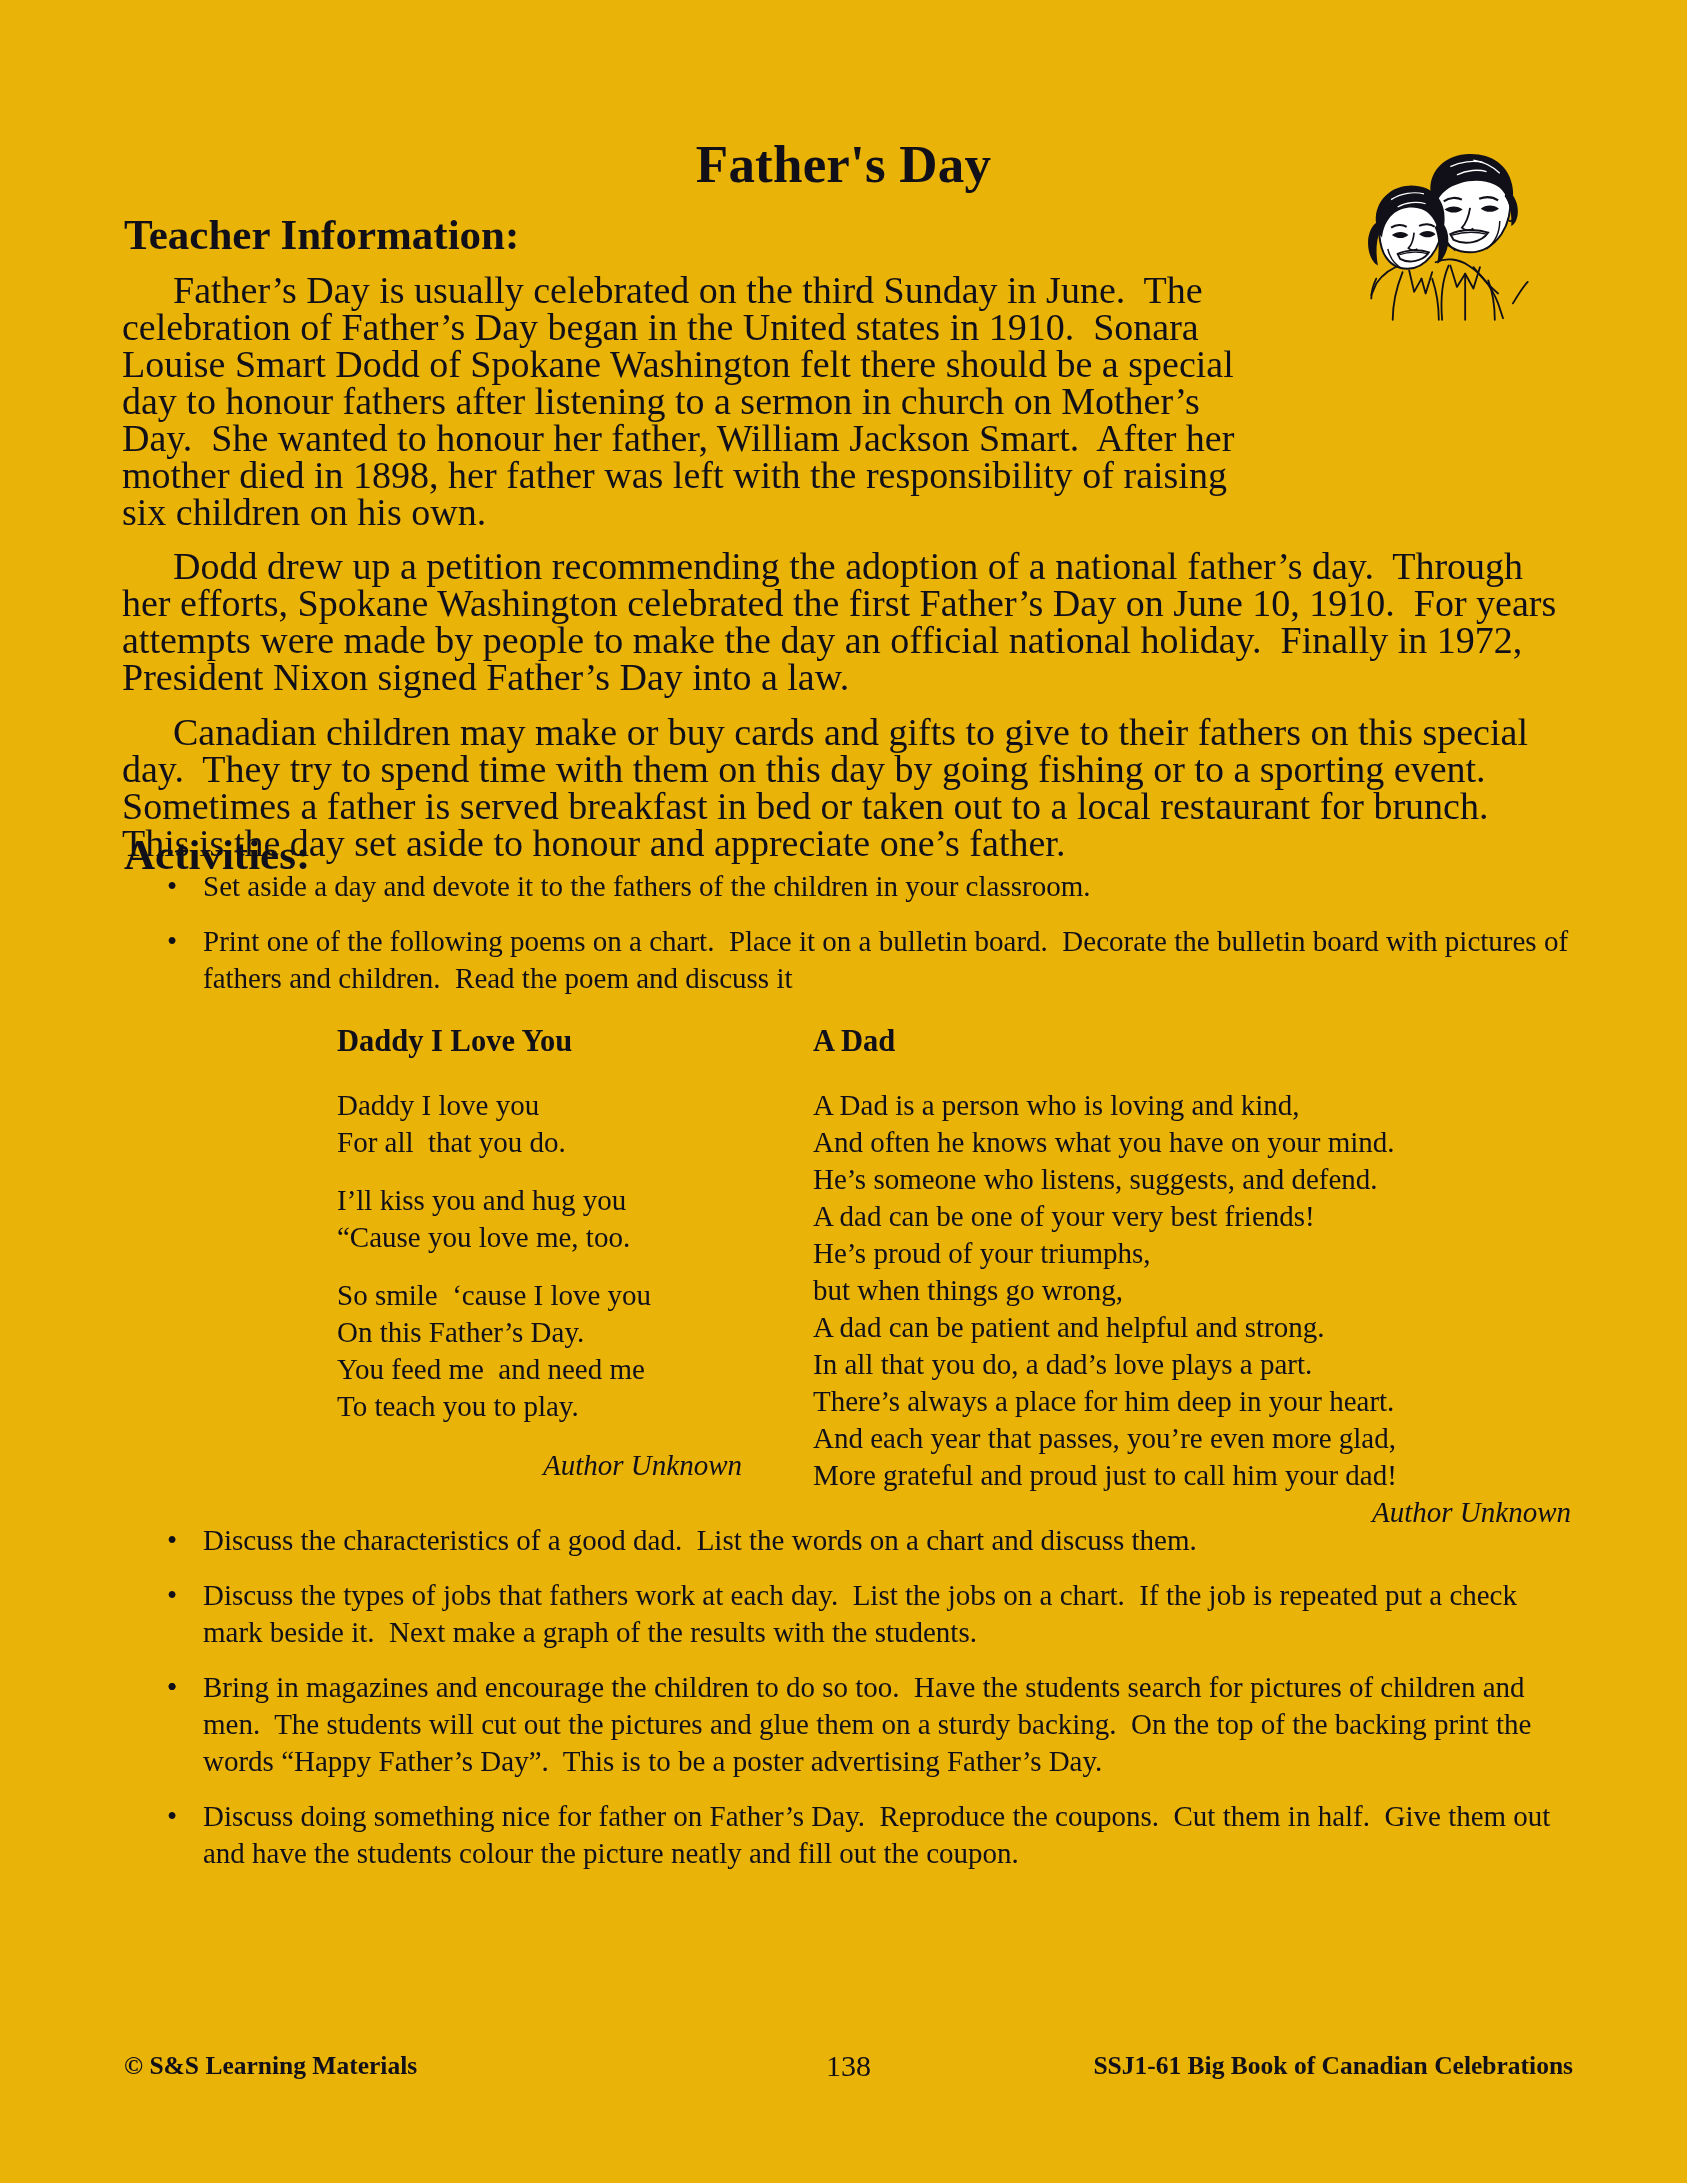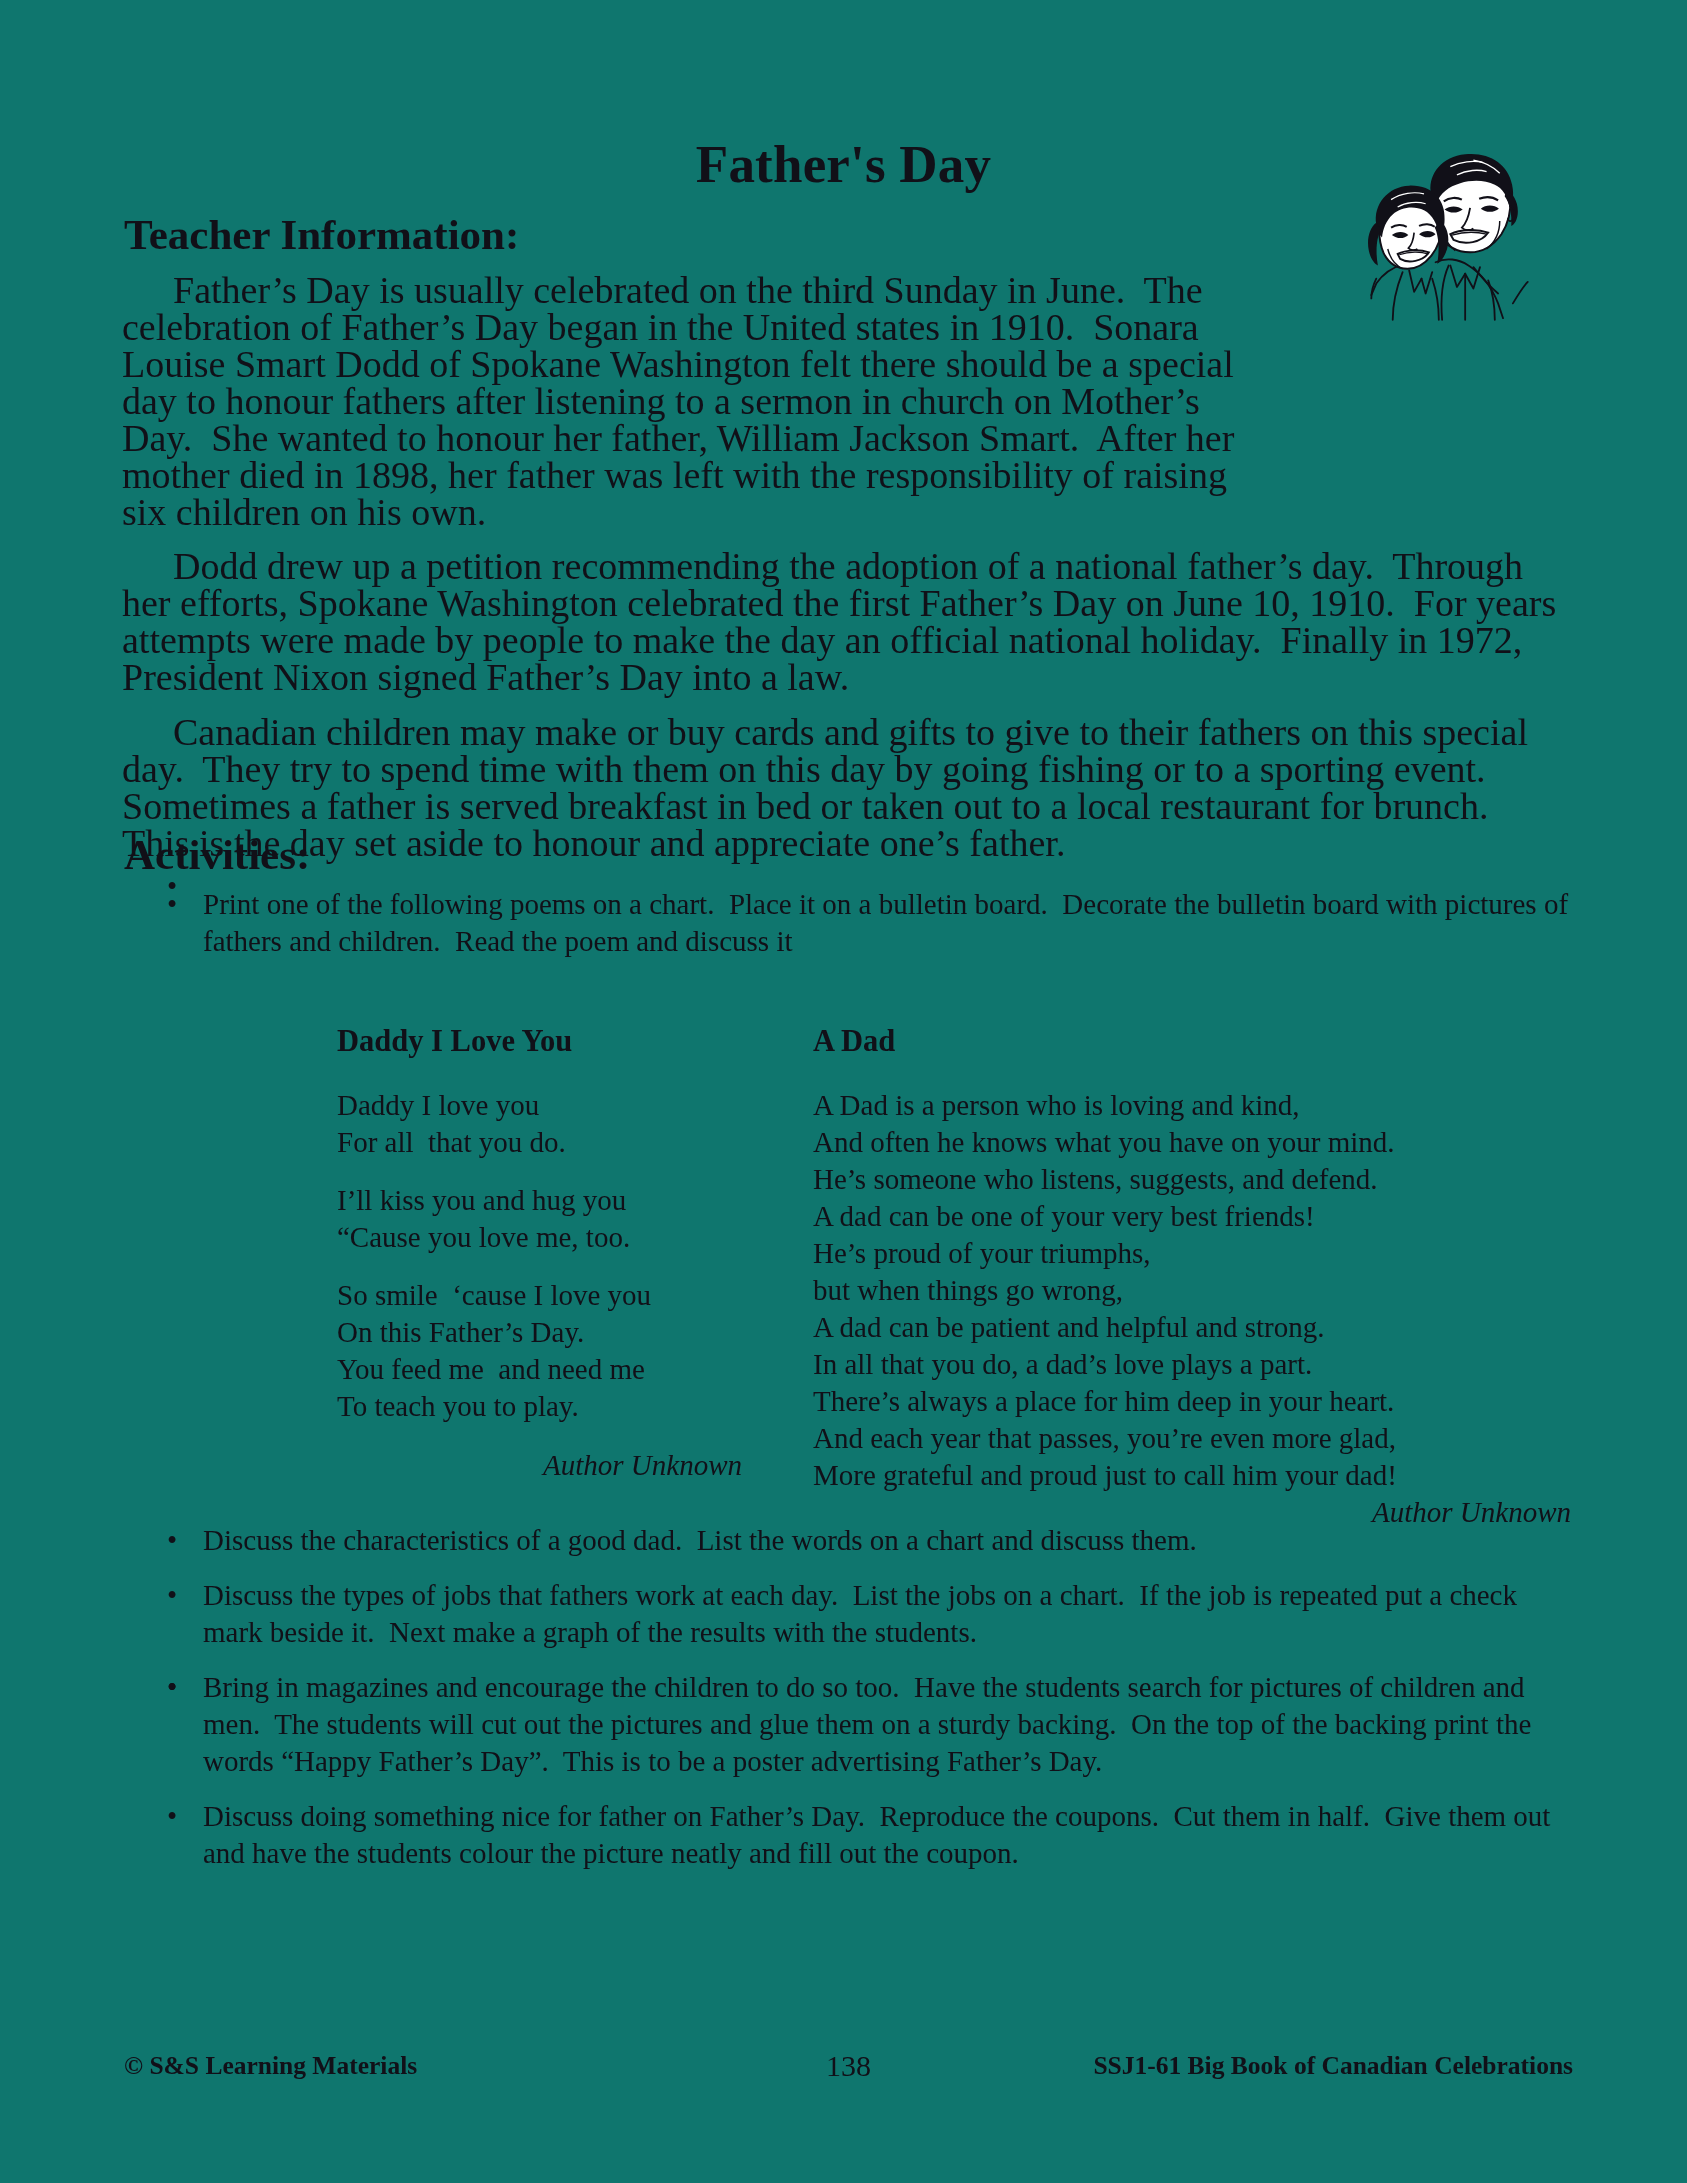--- a/index.html
+++ b/index.html
@@ -9,21 +9,21 @@
     background: #ffffff;
   }
   body {
     font-family: "Liberation Serif", "DejaVu Serif", serif;
     color: #111018;
   }
   .page {
     position: relative;
     width: 1687px;
     height: 2183px;
-    background: #0f766e;
+    background: #eab308;
     overflow: hidden;
     box-sizing: border-box;
   }
 
   
   .doc-title {
     position: absolute;
     left: 0;
     right: 0;
     top: 138px;
@@ -248,21 +248,21 @@
 
   <div class="intro-block">
     <p class="para wrap-right-short">Father’s Day is usually celebrated on the third Sunday in June.  The celebration of Father’s Day began in the United states in 1910.  Sonara Louise Smart Dodd of Spokane Washington felt there should be a special day to honour fathers after listening to a sermon in church on Mother’s Day.  She wanted to honour her father, William Jackson Smart.  After her mother died in 1898, her father was left with the responsibility of raising six children on his own.</p>
     <p class="para">Dodd drew up a petition recommending the adoption of a national father’s day.  Through her efforts, Spokane Washington celebrated the first Father’s Day on June 10, 1910.  For years attempts were made by people to make the day an official national holiday.  Finally in 1972, President Nixon signed Father’s Day into a law.</p>
     <p class="para">Canadian children may make or buy cards and gifts to give to their fathers on this special day.  They try to spend time with them on this day by going fishing or to a sporting event.  Sometimes a father is served breakfast in bed or taken out to a local restaurant for brunch.  This is the day set aside to honour and appreciate one’s father.</p>
   </div>
 
   <div class="section-heading" id="activities-heading">Activities:</div>
 
   <ul class="bullets" id="bullets-before">
-      <li class="bullet"><span class="dot">•</span></li>
+      <li class="bullet"><span class="dot">•</span><span>Set aside a day and devote it to the fathers of the children in your classroom.</span></li>
       <li class="bullet"><span class="dot">•</span><span>Print one of the following poems on a chart.  Place it on a bulletin board.  Decorate the bulletin board with pictures of fathers and children.  Read the poem and discuss it</span></li>
     </ul>
 
   <div class="poems">
 
     <div class="poem poem-left">
       <div class="poem-title">Daddy I Love You</div>
       <p class="stanza">Daddy I love you
 For all  that you do.</p>
       <p class="stanza">I’ll kiss you and hug you

